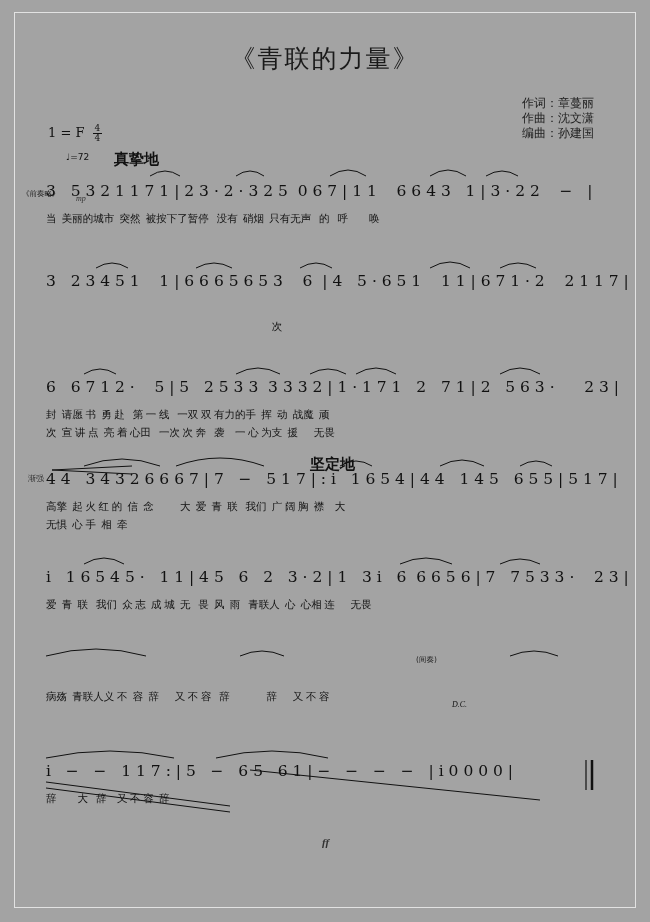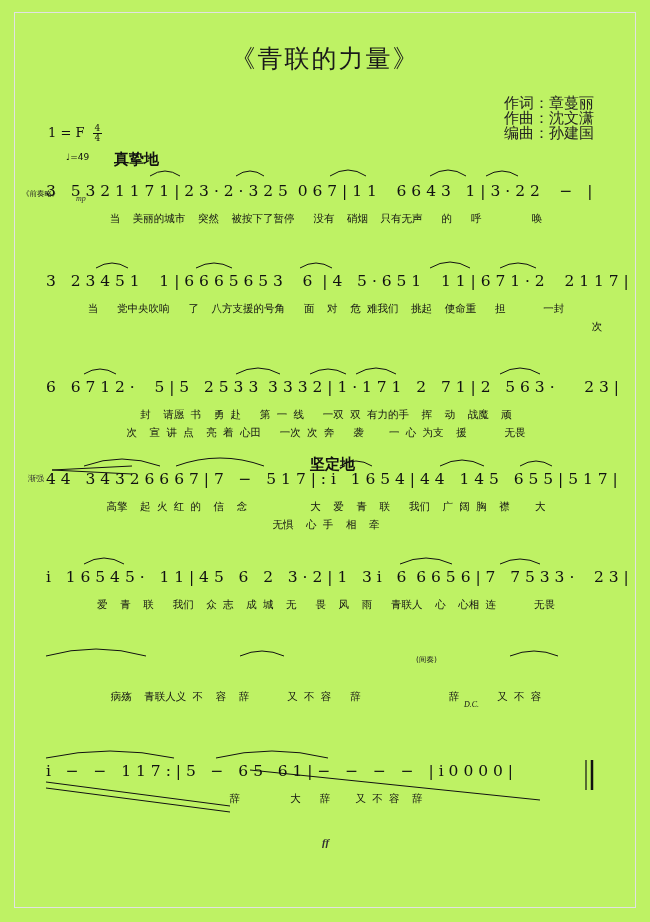--- a/index.html
+++ b/index.html
@@ -8,21 +8,21 @@
     background: #ffffff;
   }
   body {
     font-family: "Liberation Serif", serif;
     color: #111;
   }
   .sheet {
     position: relative;
     width: 650px;
     height: 922px;
-    background: #bef264;
+    background: #a3a3a3;
     overflow: hidden;
   }
   .page-border {
     position: absolute;
     left: 14px;
     top: 12px;
     width: 622px;
     height: 896px;
     border: 1px solid #e2e2e2;
     box-sizing: border-box;
@@ -36,21 +36,21 @@
     font-size: 25px;
     letter-spacing: 2px;
     font-family: "DejaVu Serif", serif;
     color: #1a1a1a;
   }
   .credits {
     position: absolute;
     right: 56px;
     top: 96px;
     text-align: left;
-    font-size: 15px;
+    font-size: 12px;
     line-height: 15px;
     color: #222;
     font-family: "DejaVu Sans", sans-serif;
   }
   .keysig {
     position: absolute;
     left: 48px;
     top: 124px;
     font-size: 13px;
     font-family: "DejaVu Serif", serif;
@@ -106,25 +106,24 @@
     font-family: "DejaVu Serif", serif;
     font-size: 15.5px;
     letter-spacing: 0px;
     white-space: pre;
     color: #111;
   }
   .lyrics {
     position: absolute;
     left: 0;
     width: 560px;
-    font-family: Liberation Mono, monospace;
+    font-family: Liberation Serif, serif;
     font-size: 10.5px;
     white-space: pre;
     color: #111;
-    text-align: center;
   }
   .lyr1 { top: 30px; }
   .lyr2 { top: 48px; }
   
   .overlay {
     position: absolute;
     left: 0;
     top: 0;
     width: 650px;
     height: 922px;
@@ -153,41 +152,40 @@
   </div>
 
   <div class="keysig">
     <span>1 = F</span>
     <span class="frac">
       <span style="display:block;border-bottom:1px solid #111;padding:0 2px;">4</span>
       <span style="display:block;padding:0 2px;">4</span>
     </span>
   </div>
 
-  <div class="tempo">♩=49</div>
+  <div class="tempo">♩=72</div>
 
   <div class="expr" style="left:114px; top:150px;">真挚地</div>
   <div class="expr" style="left:310px; top:455px;">坚定地</div>
 
   <div class="dyn" style="left:76px; top:182px;">mp</div>
   <div class="dyn" style="left:28px; top:461px; font-style:normal;">渐强</div>
   <div class="dyn" style="left:322px; top:824px; font-weight:bold; font-size:11px;">ff</div>
 
   <div class="smalllabel" style="left:22px; top:189px;">《前奏略》</div>
   <div class="smalllabel" style="left:416px; top:655px;">(间奏)</div>
-  <div class="fine" style="left:464px; top:700px;">D.C.</div>
+  <div class="fine" style="left:452px; top:700px;">D.C.</div>
 
   <div class="row" style="top:182px;">
     <div class="notes">3   5 3 2 1 1 7 1 | 2 3 · 2 · 3 2 5  0 6 7 | 1 1    6 6 4 3   1 | 3 · 2 2    −   |</div>
     <div class="lyrics lyr1">当  美丽的城市  突然  被按下了暂停   没有  硝烟  只有无声   的   呼        唤</div>
   </div>
 
   <div class="row" style="top:272px;">
     <div class="notes">3   2 3 4 5 1    1 | 6 6 6 5 6 5 3    6  | 4   5 · 6 5 1    1 1 | 6 7 1 · 2    2 1 1 7 |</div>
-    <div class="lyrics lyr1">当   党中央吹响   了  八方支援的号角   面  对  危 难我们  挑起  使命重   担      一封</div>
     <div class="lyrics lyr2">                                                                                      次</div>
   </div>
 
   <div class="row" style="top:378px;">
     <div class="notes">6   6 7 1 2 ·    5 | 5   2 5 3 3  3 3 3 2 | 1 · 1 7 1   2   7 1 | 2   5 6 3 ·      2 3 |</div>
     <div class="lyrics lyr2">次  宣 讲 点  亮 着 心田   一次 次 奔   袭    一 心 为支  援      无畏</div>
     <div class="lyrics lyr1">封  请愿 书  勇 赴   第 一 线   一双 双 有力的手  挥  动  战魔  顽</div>
   </div>
 
   <div class="row" style="top:470px;">

